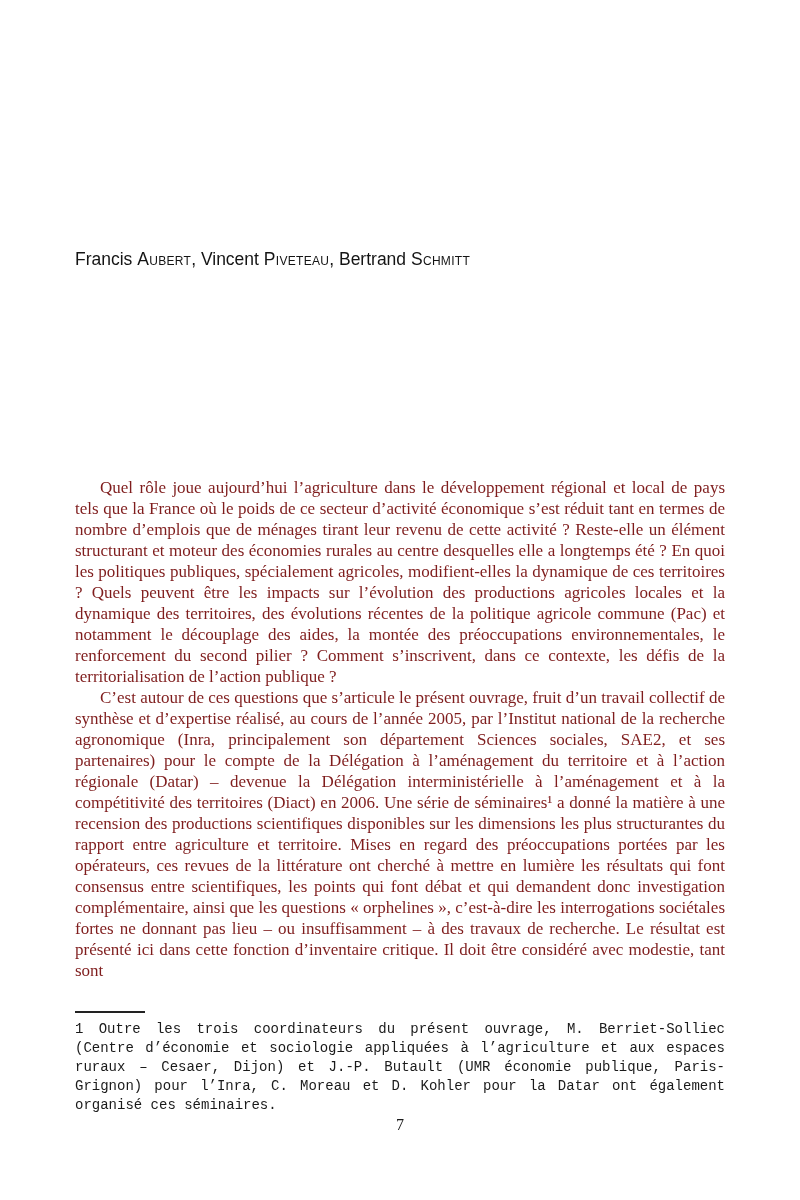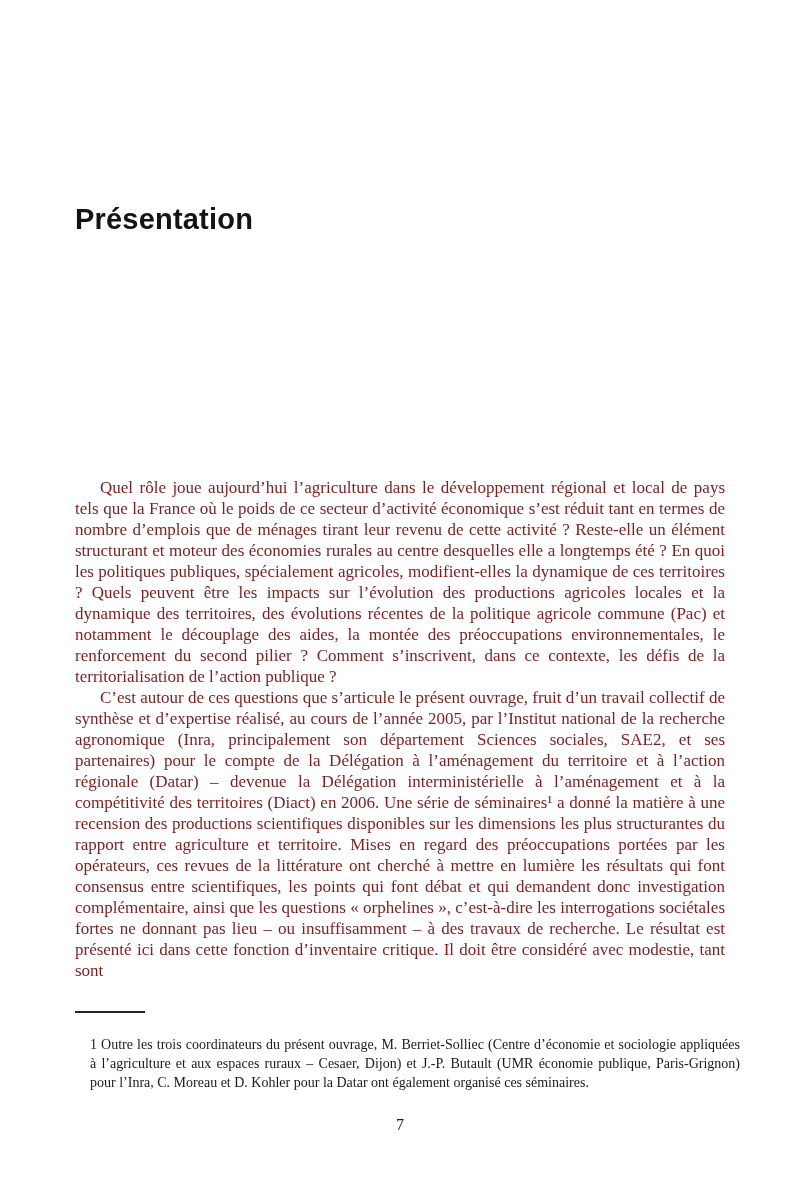--- a/index.html
+++ b/index.html
@@ -71,22 +71,22 @@
     height: 0;
     border: none;
     border-top: 2px solid #222222;
     margin: 0;
   }
   .footnote {
     position: absolute;
     left: 75px;
     top: 1020px;
     width: 650px;
-    margin: 15px;
-    font-family: Liberation Serif, serif;
+    margin: 0;
+    font-family: Liberation Mono, monospace;
     font-size: 14px;
     line-height: 19px;
     text-align: justify;
     color: #1a1a1a;
   }
   
   .page-number {
     position: absolute;
     left: 75px;
     top: 1116px;
@@ -95,22 +95,24 @@
     font-family: "Liberation Serif", serif;
     font-size: 16px;
     color: #1a1a1a;
   }
 </style>
 </head>
 <body>
 
 <div class="page">
 
-  <h1 class="doc-title">Présentation</h1>
 
+  <p class="authors">
+    <span>Francis </span><span class="sc">Aubert</span><span>, Vincent </span><span class="sc">Piveteau</span><span>, Bertrand </span><span class="sc">Schmitt</span>
+  </p>
 
   <div class="body-text">
     <p>Quel rôle joue aujourd’hui l’agriculture dans le développement régional et local de pays tels que la France où le poids de ce secteur d’activité économique s’est réduit tant en termes de nombre d’emplois que de ménages tirant leur revenu de cette activité ? Reste-elle un élément structurant et moteur des économies rurales au centre desquelles elle a longtemps été ? En quoi les politiques publiques, spécialement agricoles, modifient-elles la dynamique de ces territoires ? Quels peuvent être les impacts sur l’évolution des productions agricoles locales et la dynamique des territoires, des évolutions récentes de la politique agricole commune (Pac) et notamment le découplage des aides, la montée des préoccupations environnementales, le renforcement du second pilier ? Comment s’inscrivent, dans ce contexte, les défis de la territorialisation de l’action publique ?</p>
     <p>C’est autour de ces questions que s’articule le présent ouvrage, fruit d’un travail collectif de synthèse et d’expertise réalisé, au cours de l’année 2005, par l’Institut national de la recherche agronomique (Inra, principalement son département Sciences sociales, SAE2, et ses partenaires) pour le compte de la Délégation à l’aménagement du territoire et à l’action régionale (Datar) – devenue la Délégation interministérielle à l’aménagement et à la compétitivité des territoires (Diact) en 2006. Une série de séminaires¹ a donné la matière à une recension des productions scientifiques disponibles sur les dimensions les plus structurantes du rapport entre agriculture et territoire. Mises en regard des préoccupations portées par les opérateurs, ces revues de la littérature ont cherché à mettre en lumière les résultats qui font consensus entre scientifiques, les points qui font débat et qui demandent donc investigation complémentaire, ainsi que les questions « orphelines », c’est-à-dire les interrogations sociétales fortes ne donnant pas lieu – ou insuffisamment – à des travaux de recherche. Le résultat est présenté ici dans cette fonction d’inventaire critique. Il doit être considéré avec modestie, tant sont</p>
   </div>
 
   <hr class="footnote-rule">
 
   <p class="footnote">1  Outre les trois coordinateurs du présent ouvrage, M. Berriet-Solliec (Centre d’économie et sociologie appliquées à l’agriculture et aux espaces ruraux – Cesaer, Dijon) et J.-P. Butault (UMR économie publique, Paris-Grignon) pour l’Inra, C. Moreau et D. Kohler pour la Datar ont également organisé ces séminaires.</p>
 

